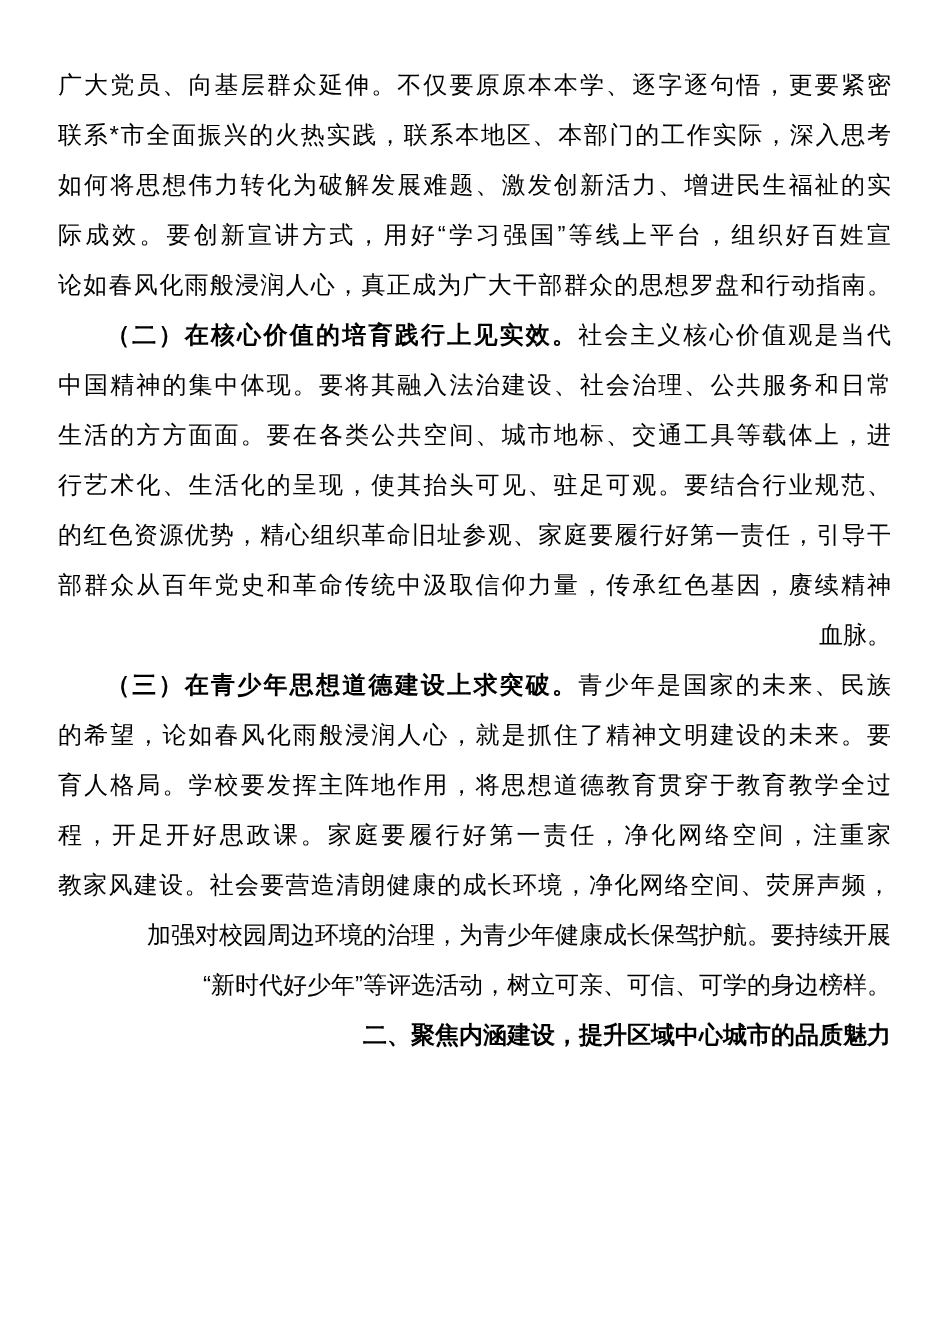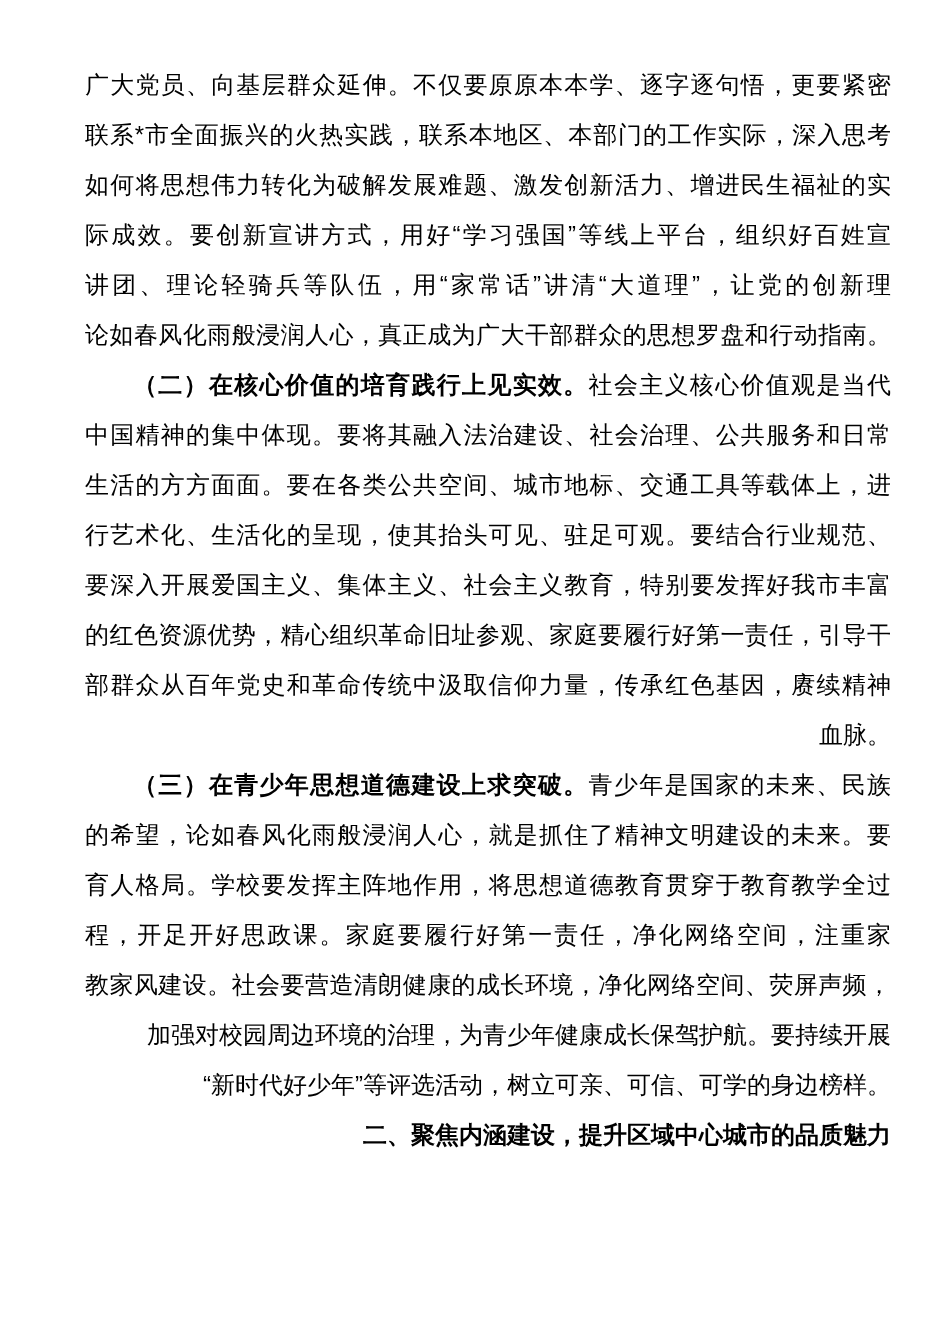--- a/index.html
+++ b/index.html
@@ -30,45 +30,42 @@
     line-height: 50px;
     font-size: 24px;
     color: #000000;
     text-align: right;
     letter-spacing: 0;
   }
   
   .line.full {
     text-align: justify;
     text-align-last: justify;
-    margin-left: 27px;
   }
   
   .line.indent {
     padding-left: 48px;
   }
   .run { font-weight: 400; }
   .run.b { font-weight: 700; }
 </style>
 </head>
 <body>
 
 <div class="page" style="background: rgb(255, 255, 255); color: rgb(0, 0, 0);">
   <div class="doc" id="doc-lines">
       <div class="line full"><span class="run">广大党员、向基层群众延伸。不仅要原原本本学、逐字逐句悟，更要紧密</span></div>
       <div class="line full"><span class="run">联系*市全面振兴的火热实践，联系本地区、本部门的工作实际，深入思考</span></div>
       <div class="line full"><span class="run">如何将思想伟力转化为破解发展难题、激发创新活力、增进民生福祉的实</span></div>
       <div class="line full"><span class="run">际成效。要创新宣讲方式，用好“学习强国”等线上平台，组织好百姓宣</span></div>
-      <div class="line full"><span class="run">讲团、理论轻骑兵等队伍，用“家常话”讲清“大道理”，让党的创新理</span></div>
       <div class="line full"><span class="run">论如春风化雨般浸润人心，真正成为广大干部群众的思想罗盘和行动指南。</span></div>
       <div class="line full indent"><span class="run b">（二）在核心价值的培育践行上见实效。</span><span class="run">社会主义核心价值观是当代</span></div>
       <div class="line full"><span class="run">中国精神的集中体现。要将其融入法治建设、社会治理、公共服务和日常</span></div>
       <div class="line full"><span class="run">生活的方方面面。要在各类公共空间、城市地标、交通工具等载体上，进</span></div>
       <div class="line full"><span class="run">行艺术化、生活化的呈现，使其抬头可见、驻足可观。要结合行业规范、</span></div>
-      <div class="line full"><span class="run">要深入开展爱国主义、集体主义、社会主义教育，特别要发挥好我市丰富</span></div>
       <div class="line full"><span class="run">的红色资源优势，精心组织革命旧址参观、家庭要履行好第一责任，引导干</span></div>
       <div class="line full"><span class="run">部群众从百年党史和革命传统中汲取信仰力量，传承红色基因，赓续精神</span></div>
       <div class="line"><span class="run">血脉。</span></div>
       <div class="line full indent"><span class="run b">（三）在青少年思想道德建设上求突破。</span><span class="run">青少年是国家的未来、民族</span></div>
       <div class="line full"><span class="run">的希望，论如春风化雨般浸润人心，就是抓住了精神文明建设的未来。要</span></div>
       <div class="line full"><span class="run">育人格局。学校要发挥主阵地作用，将思想道德教育贯穿于教育教学全过</span></div>
       <div class="line full"><span class="run">程，开足开好思政课。家庭要履行好第一责任，净化网络空间，注重家</span></div>
       <div class="line full"><span class="run">教家风建设。社会要营造清朗健康的成长环境，净化网络空间、荧屏声频，</span></div>
       <div class="line"><span class="run">加强对校园周边环境的治理，为青少年健康成长保驾护航。要持续开展</span></div>
       <div class="line"><span class="run">“新时代好少年”等评选活动，树立可亲、可信、可学的身边榜样。</span></div>

